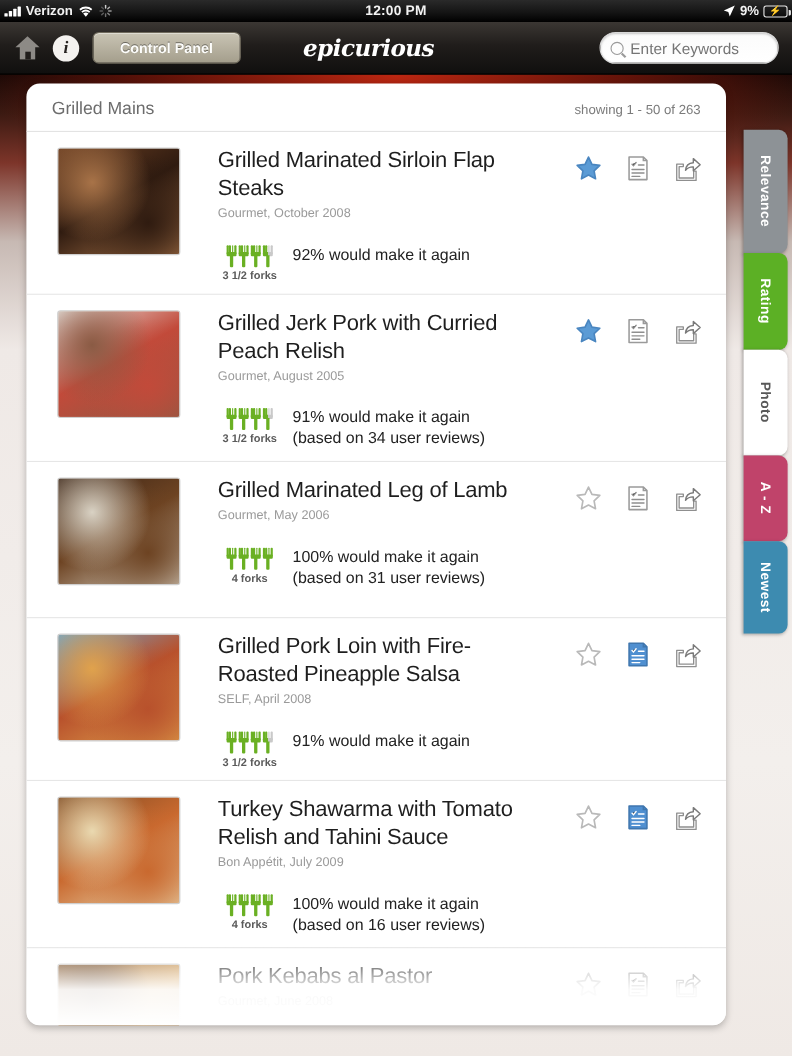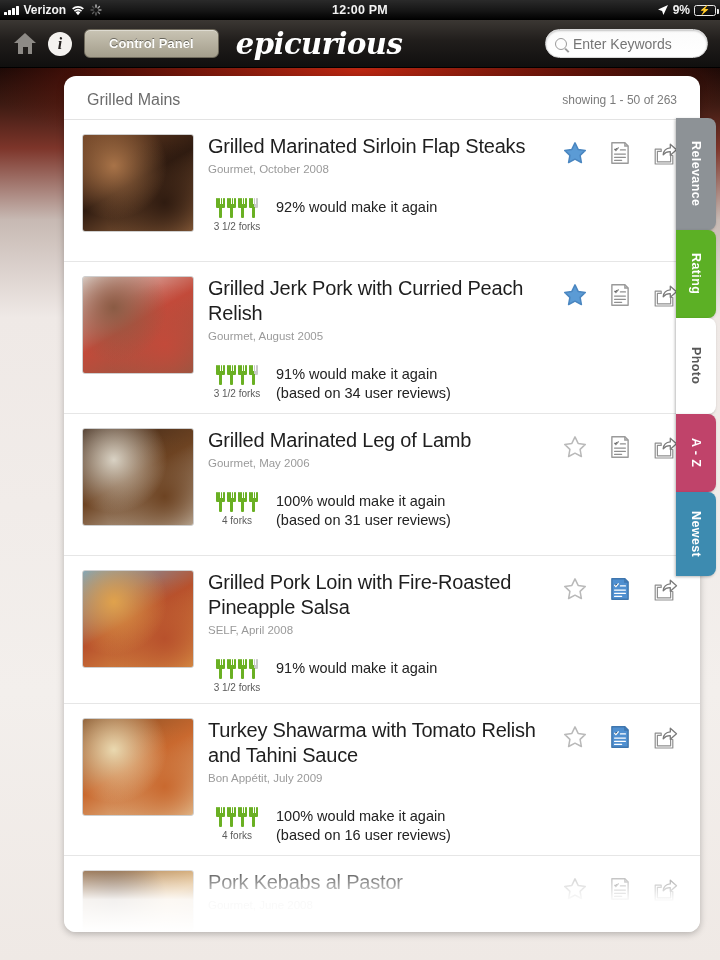--- a/index.html
+++ b/index.html
@@ -54,23 +54,23 @@
      color:#262220;font-family:"Liberation Serif",serif;font-style:italic;font-weight:bold;
      font-size:16px;display:flex;align-items:center;justify-content:center;
      margin-right:12px;cursor:pointer;}
   #control-panel-button{
      background:linear-gradient(#c9c4b4,#a49e8c);
      border:1px solid #6f6a5c; border-radius:6px;
      color:#fdfdfb; font-size:13px; font-weight:bold;
      padding:6px 24px; text-shadow:0 -1px 0 rgba(0,0,0,.45);
      box-shadow:inset 0 1px 0 rgba(255,255,255,.4);cursor:pointer;}
   #brand-logo{
-     position:absolute;left:0;width:638px;text-align:center;
+     position:absolute;left:16px;width:638px;text-align:center;
      font-family:"DejaVu Serif",serif;font-weight:bold;font-style:italic;
-     font-size:29px;color:#fff;letter-spacing:-.5px;pointer-events:none;}
+     font-size:21px;color:#fff;letter-spacing:-.5px;pointer-events:none;}
   #search-box{
      margin-left:auto;position:relative;z-index:2;
      width:163px;height:29px;border-radius:15px;
      background:linear-gradient(#fbfbfb,#fff);
      border:1px solid #d8d8d8;
      box-shadow:inset 0 1px 2px rgba(0,0,0,.22);
      display:flex;align-items:center;padding:0 9px;cursor:text;}
   #search-box .mag{width:12px;height:12px;border:1.6px solid #9a9a9a;border-radius:50%;
      position:relative;flex:none;margin-right:6px;}
   #search-box .mag:after{content:"";position:absolute;width:1.6px;height:5px;
@@ -94,30 +94,30 @@
      color:#fff;font-size:12.5px;font-weight:bold;letter-spacing:.4px;
      writing-mode:vertical-rl; text-orientation:mixed;
      box-shadow:-1px 1px 3px rgba(0,0,0,.28);
      cursor:pointer;}
 
   
   #results-panel{
     position:absolute;top:76px;left:24px;width:636px;height:856px;
     background:#fff;border-radius:12px;
     box-shadow:0 2px 7px rgba(0,0,0,.25);
-    overflow:hidden;z-index:4;margin-left:40px;}
+    overflow:hidden;z-index:4;}
   #panel-header{
     height:40px;display:flex;align-items:center;justify-content:space-between;
     padding:0 23px;border-bottom:1px solid #e3e3e3;margin-top:4px;}
   #panel-title{font-size:16px;color:#6c6c6c;}
   #result-count{font-size:12px;color:#7b7b7b;}
 
   .recipe-row{
-    display:flex;padding:14px 22px 10px 18px;
-    border-bottom:1px solid #e6e6e6;position:relative;min-height:142px;}
+    display:flex;padding:14px 22px 10px 28px;
+    border-bottom:1px solid #e6e6e6;position:relative;min-height:142px;gap:20px;}
   .recipe-row:last-child{border-bottom:none;}
 
   .thumb{
     width:112px;height:98px;flex:none;border-radius:3px;
     border:1px solid #cfcfcf;background:#d8d4ce;margin-right:14px;
     overflow:hidden;position:relative;}
   .thumb .ph{position:absolute;inset:0;}
 
   .rec-main{flex:1;padding-right:6px;min-width:0;}
   .rec-title{font-size:20px;color:#1e1e1e;line-height:25px;font-weight:normal;
@@ -128,21 +128,21 @@
   .forks{display:flex;justify-content:center;gap:2px;height:20px;}
   .fork{width:9px;height:20px;position:relative;}
   .fork .t{position:absolute;top:0;width:1.6px;height:8px;background:currentColor;border-radius:.8px .8px 0 0;}
   .fork .t1{left:0;} .fork .t2{left:2.4px;} .fork .t3{left:4.8px;} .fork .t4{left:7.2px;}
   .fork .neck{position:absolute;top:6px;left:0;width:9px;height:4px;background:currentColor;border-radius:1px;}
   .fork .handle{position:absolute;top:9px;left:3.4px;width:2.2px;height:11px;background:currentColor;border-radius:0 0 1px 1px;}
   .fork.full{color:#6ab023;}
   .fork.half{color:#6ab023;}
   .fork.half .t3,.fork.half .t4{color:#c9c9c9;background:#c9c9c9;}
   .fork.half .neck{background:linear-gradient(90deg,#6ab023 55%,#c9c9c9 55%);}
-  .forks-label{font-size:10px;color:#5b5b5b;font-weight:normal;margin-top:3px;white-space:nowrap;}
+  .forks-label{font-size:10px;color:#5b5b5b;font-weight:bold;margin-top:3px;white-space:nowrap;}
   .rating-text{margin-left:10px;font-size:14.5px;color:#222;line-height:19px;}
 
   .rec-actions{display:flex;align-items:flex-start;gap:19px;padding-top:6px;flex:none;}
   .act{width:26px;height:26px;cursor:pointer;display:block;}
 
   
   #bottom-fade{position:absolute;left:0;bottom:0;width:636px;height:72px;
      background:linear-gradient(rgba(255,255,255,0) 0%, rgba(255,255,255,.93) 55%, #fff 100%);
      pointer-events:none;z-index:5;}
 </style>

